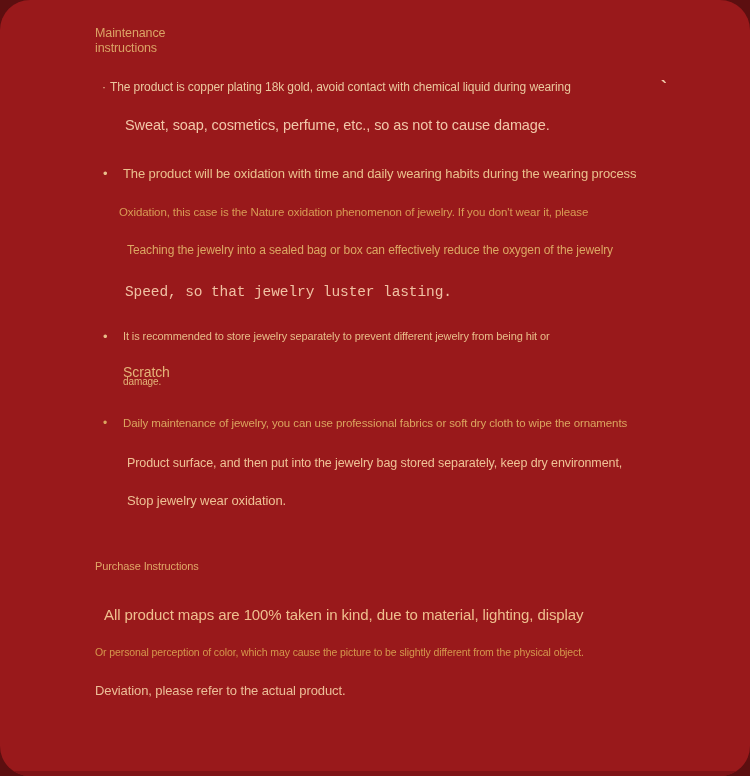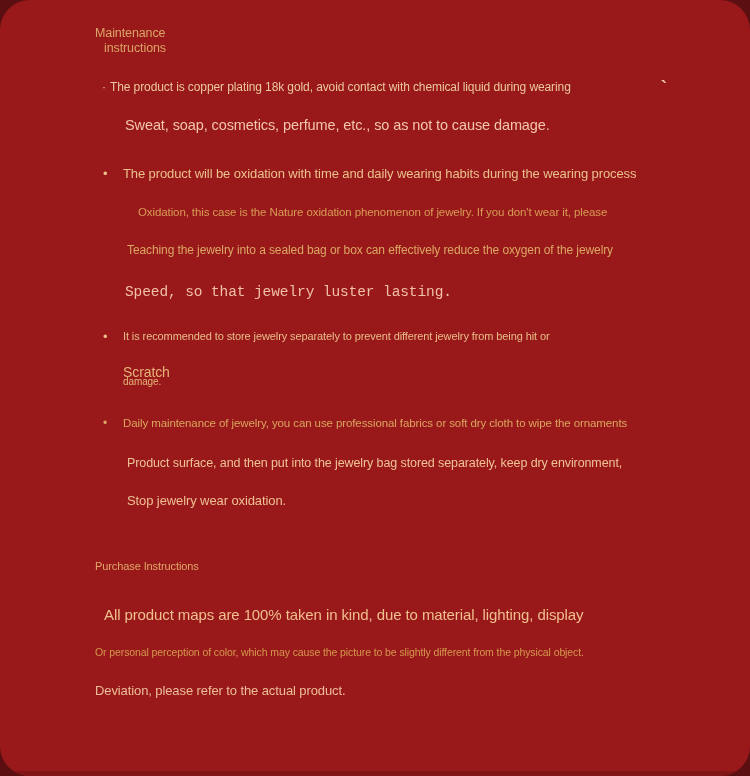--- a/index.html
+++ b/index.html
@@ -13,32 +13,32 @@
     border-radius: 30px;
   }
   .ln {
     position: absolute;
     white-space: nowrap;
     letter-spacing: -0.1px;
     line-height: 1.15;
   }
   
   .t1 { left: 95px;  top: 26px;  font-size: 12.5px; color: #dba466; }
-  .t2 { left: 95px;  top: 41px;  font-size: 12.5px; color: #dba466; margin-left: 9px; }
+  .t2 { left: 95px;  top: 41px;  font-size: 12.5px; color: #dba466; }
   
   .b1 { left: 102px; top: 81px;  font-size: 12px;   color: #ecc69b; }
   .b2 { left: 103px; top: 167px; font-size: 13px;   color: #e9bf8c; }
   .b3 { left: 103px; top: 330px; font-size: 13px;   color: #e8bd89; }
   .b4 { left: 103px; top: 417px; font-size: 12px;   color: #dba55f; }
   
   .m1a { left: 110px; top: 81px;  font-size: 12px;   color: #ebc89e; }
   .m1b { left: 125px; top: 117px; font-size: 14.5px; color: #f2c7a9; }
   
   .m2a { left: 123px; top: 167px; font-size: 13px;   color: #eac08d; }
-  .m2b { left: 138px; top: 206px; font-size: 11.5px; color: #d89c55; }
+  .m2b { left: 119px; top: 206px; font-size: 11.5px; color: #d89c55; }
   .m2c { left: 127px; top: 244px; font-size: 12px; color: #dca763; }
   .m2d { left: 125px; top: 284px; font-size: 14.5px; color: #f0c1a3; font-family: Liberation Mono, monospace; }
   
   .m3a { left: 123px; top: 330px; font-size: 11px; color: #e8bd89; }
   .m3b { left: 123px; top: 364px; font-size: 14px;   color: #e4b478; }
   .m3c { left: 123px; top: 376px; font-size: 10px;   color: #e4b478; }
   
   .m4a { left: 123px; top: 417px; font-size: 11.5px; color: #dba55f; }
   .m4b { left: 127px; top: 456px; font-size: 12.5px; color: #efc296; }
   .m4c { left: 127px; top: 494px; font-size: 13px;   color: #eec094; }

